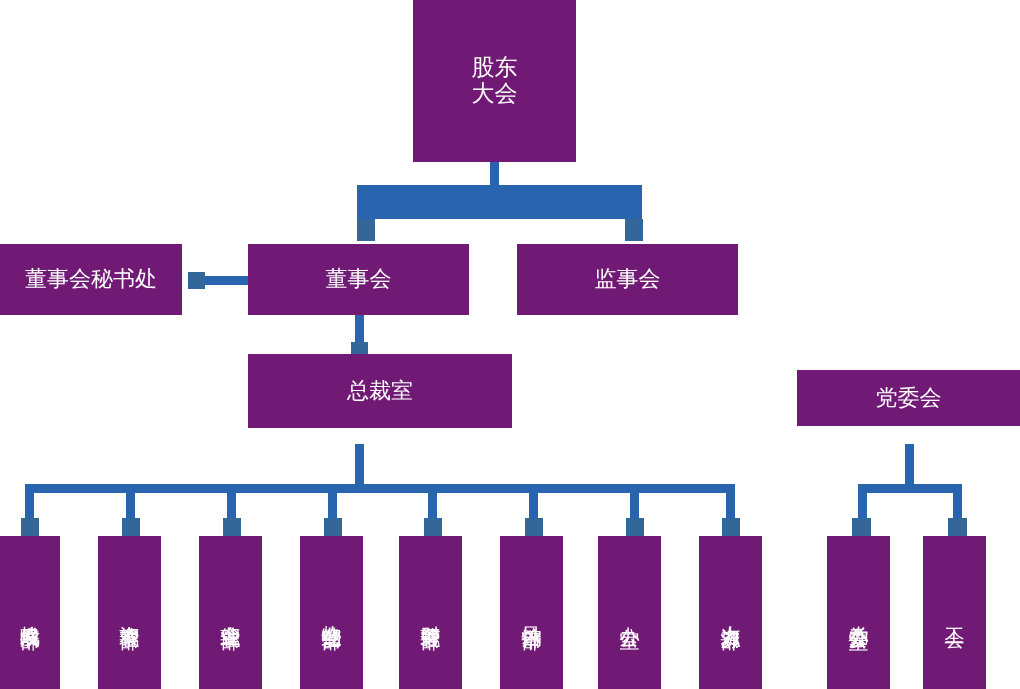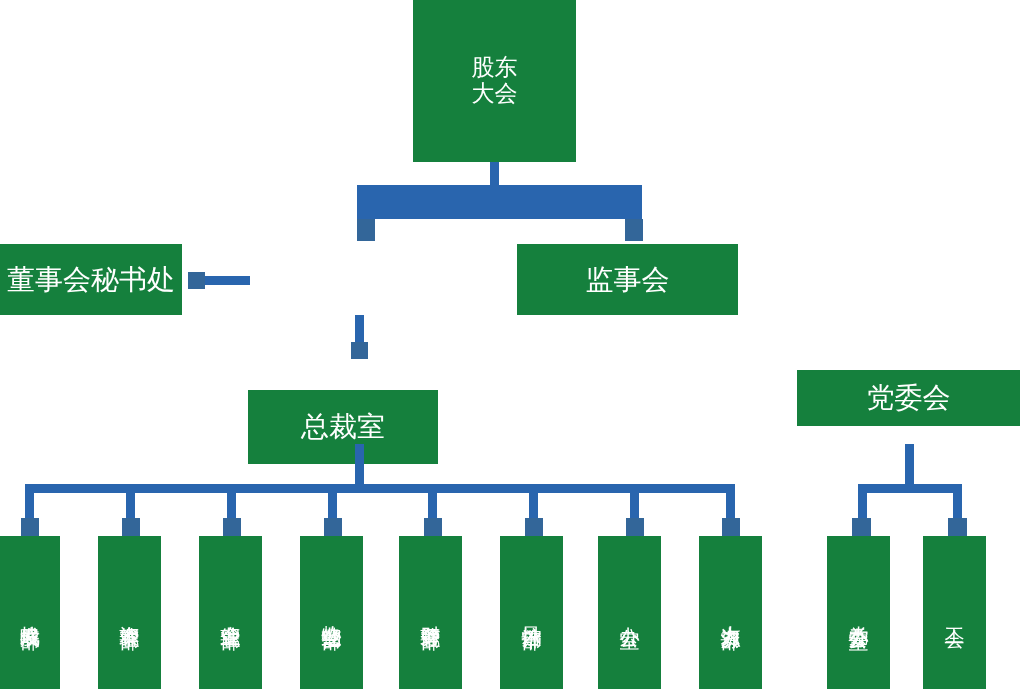--- a/index.html
+++ b/index.html
@@ -13,37 +13,37 @@
   }
   #chart-root {
     position: relative;
     width: 1020px;
     height: 689px;
     background: #ffffff;
     overflow: hidden;
   }
   .node {
     position: absolute;
-    background: #15803d;
+    background: #701a75;
     box-sizing: border-box;
     display: flex;
     align-items: center;
     justify-content: center;
     color: #ffffff;
     line-height: 1.12;
     text-align: center;
     letter-spacing: 0px;
   }
   .node .label {
     display: block;
     white-space: pre-line;
   }
   
   .node.horiz .label {
-    font-size: 28px;
+    font-size: 22px;
     font-weight: 400;
   }
   .node.root .label {
     font-size: 23px;
   }
   
   .node.vert {
     writing-mode: vertical-rl;
     text-orientation: upright;
   }
@@ -81,29 +81,32 @@
 
   <div class="stub" style="left:625px; top:219px; width:18px; height:22px;"></div>
 
   <div class="node horiz" style="left:0px; top:244px; width:182px; height:71px;">
     <span class="label">董事会秘书处</span>
   </div>
 
   <div class="stub" style="left:188px; top:272px; width:17px; height:17px;"></div>
   <div class="conn" style="left:205px; top:276px; width:45px; height:9px;"></div>
 
+  <div class="node horiz" style="left:248px; top:244px; width:221px; height:71px;">
+    <span class="label">董事会</span>
+  </div>
 
   <div class="node horiz" style="left:517px; top:244px; width:221px; height:71px;font-family:Liberation Serif, serif;">
     <span class="label">监事会</span>
   </div>
 
   <div class="conn" style="left:355px; top:315px; width:9px; height:27px;"></div>
   <div class="stub" style="left:351px; top:342px; width:17px; height:17px;"></div>
 
-  <div class="node horiz" style="left:248px; top:390px; width:190px; height:74px;">
+  <div class="node horiz" style="left:248px; top:354px; width:264px; height:74px;">
     <span class="label">总裁室</span>
   </div>
 
   <div class="node horiz" style="left:797px; top:370px; width:223px; height:56px;">
     <span class="label">党委会</span>
   </div>
 
   <div class="conn" style="left:355px; top:444px; width:9px; height:40px;"></div>
   <div class="conn" style="left:25px; top:484px; width:710px; height:9px;"></div>
 

